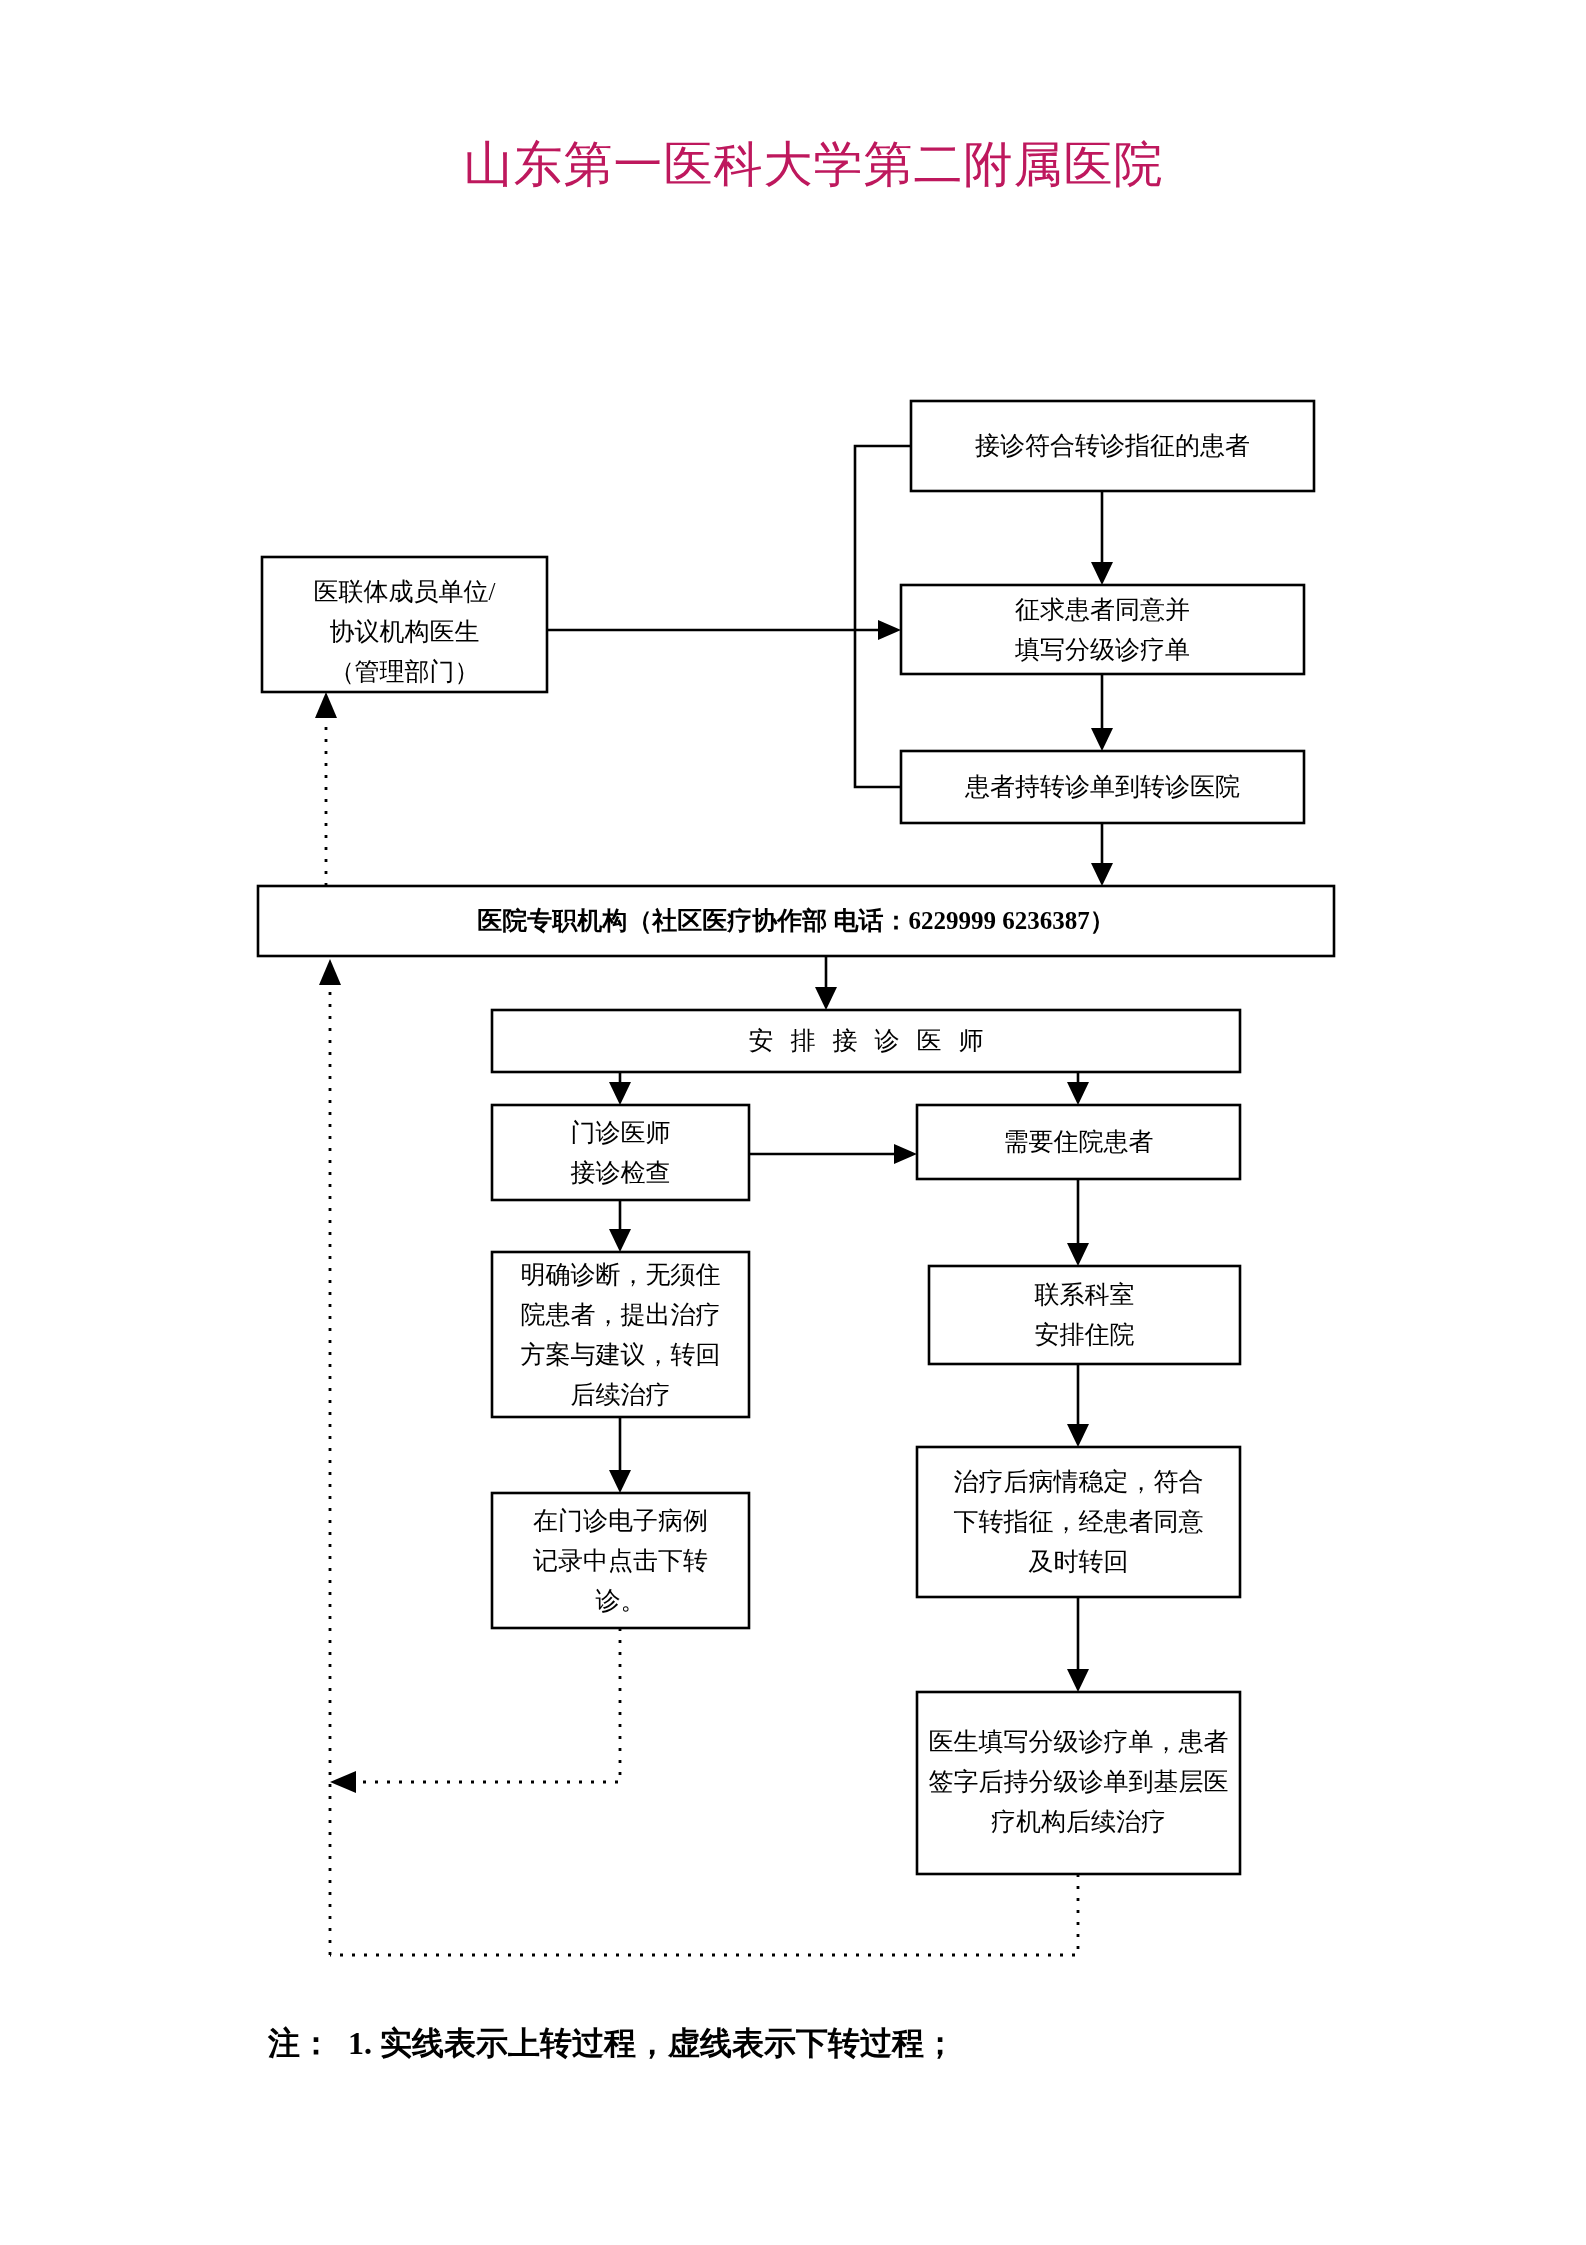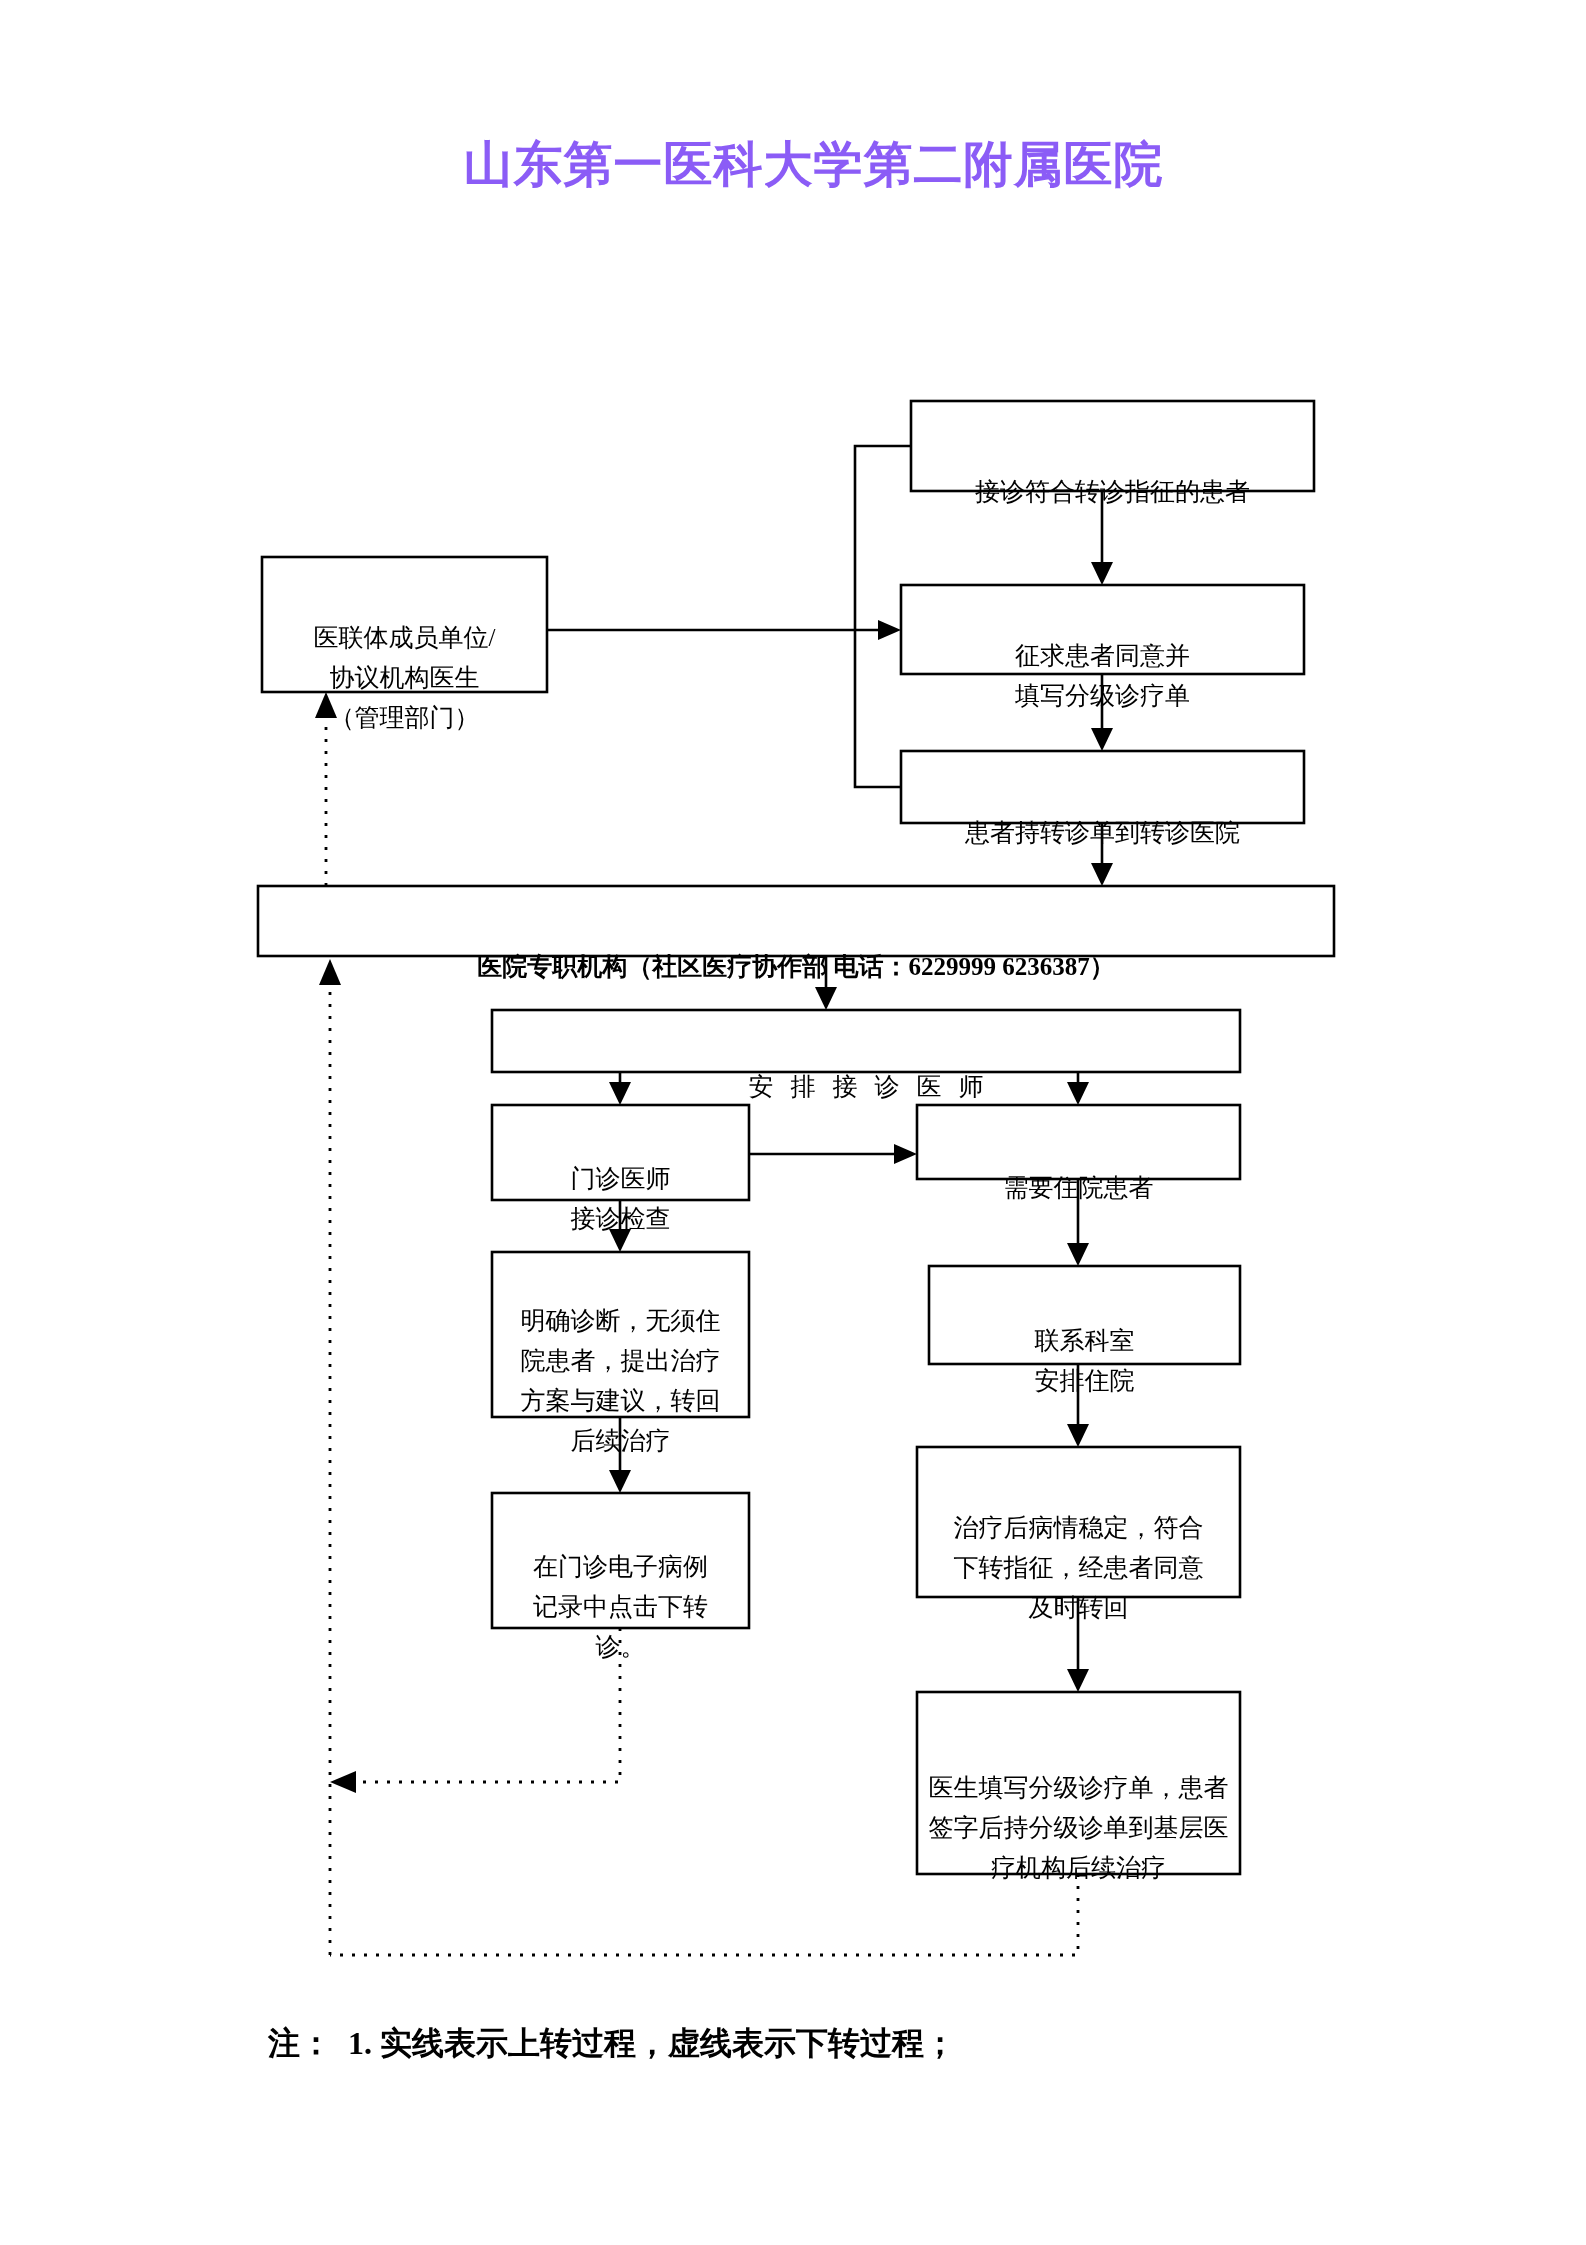--- a/index.html
+++ b/index.html
@@ -23,25 +23,25 @@
   }
   .title-block {
     position: absolute;
     left: 0;
     top: 128px;
     width: 1586px;
     text-align: center;
   }
   .title-line {
     font-family: "Liberation Serif", "DejaVu Serif", serif;
-    font-weight: bold;
+    font-weight: normal;
     font-size: 49px;
     line-height: 74px;
     letter-spacing: 1px;
-    color: #8b5cf6;
+    color: #be185d;
     padding-left: 41px;
   }
   svg.flow {
     position: absolute;
     left: 0;
     top: 0;
   }
   .nodebox {
     fill: #ffffff;
     stroke: #000000;
@@ -73,21 +73,20 @@
   .boxtext.bold {
     font-weight: bold;
   }
   .node-label {
     position: absolute;
     display: flex;
     align-items: center;
     justify-content: center;
     text-align: center;
     box-sizing: border-box;
-    margin-top: 46px;
   }
   .node-label > span {
     display: block;
     width: 100%;
   }
   .spaced {
     letter-spacing: 17px;
     padding-left: 17px;
   }
   .footnote {

